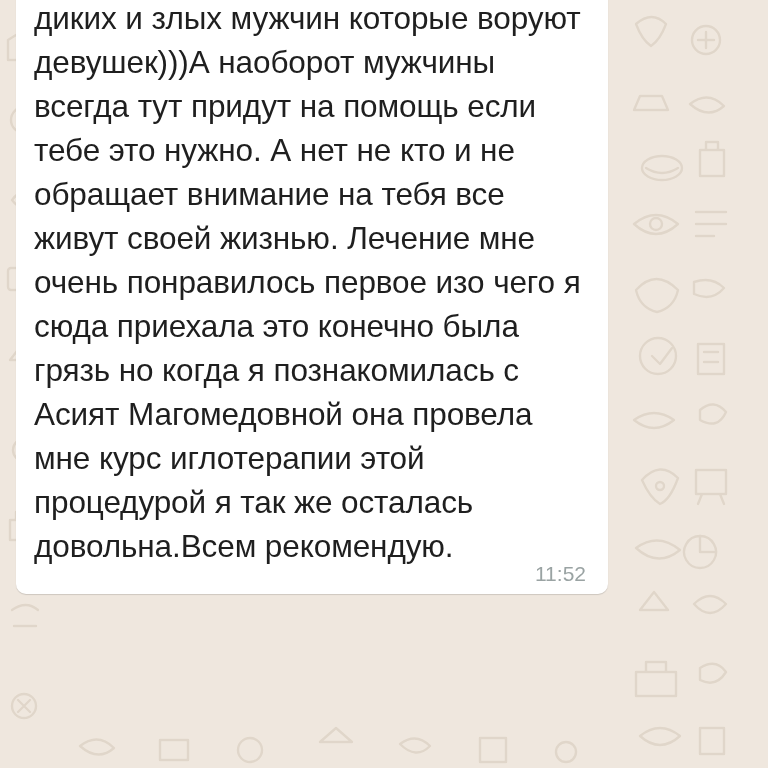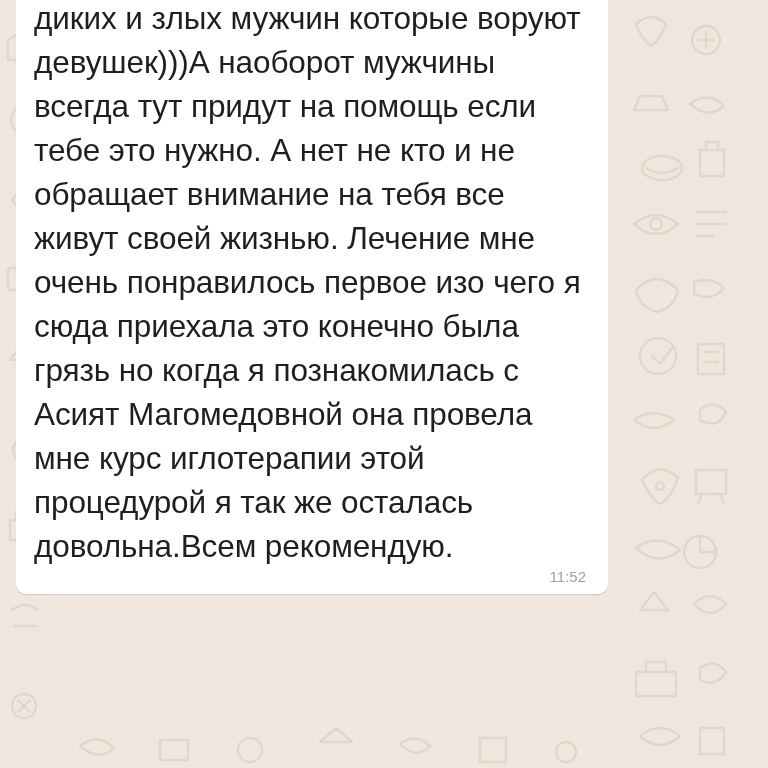--- a/index.html
+++ b/index.html
@@ -60,21 +60,21 @@
   }
   .meta {
     position: absolute;
     right: 22px;
     bottom: 10px;
     display: flex;
     align-items: center;
     gap: 6px;
   }
   .timestamp {
-    font-size: 15px;
+    font-size: 21px;
     color: #9aa3a3;
     line-height: 1;
   }
 </style>
 </head>
 <body>
 
 <div id="screen">
 
   <div id="wallpaper">

